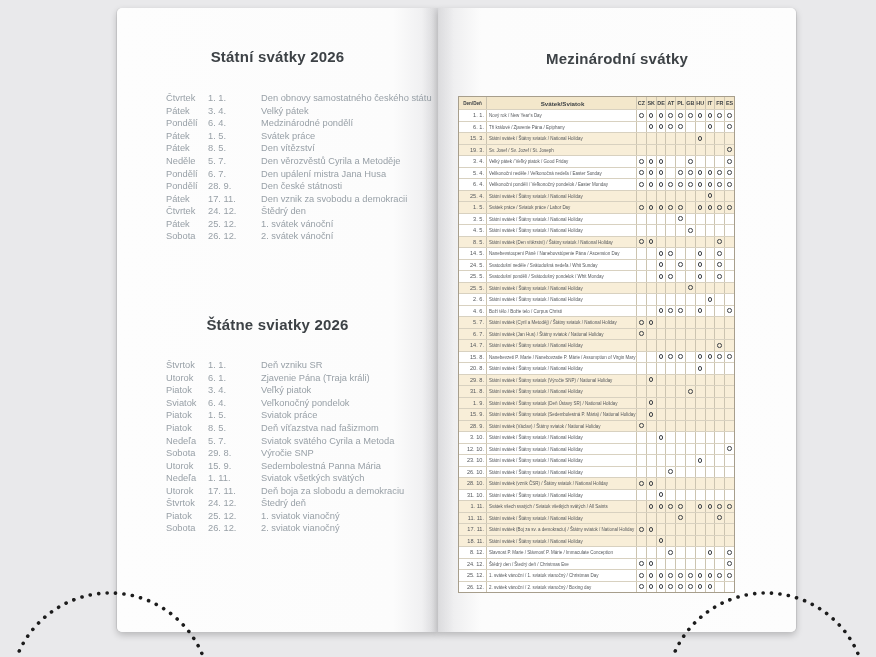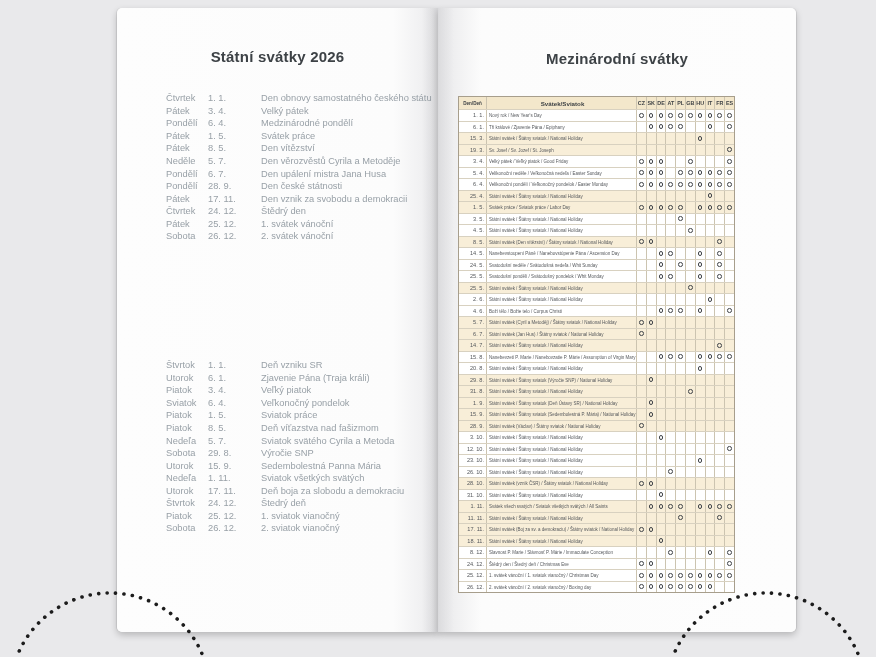--- a/index.html
+++ b/index.html
@@ -131,20 +131,21 @@
           <span class="hl-day">Pátek</span>
           <span class="hl-date">25. 12.</span>
           <span class="hl-name">1. svátek vánoční</span>
         </div>
         <div class="hl-row">
           <span class="hl-day">Sobota</span>
           <span class="hl-date">26. 12.</span>
           <span class="hl-name">2. svátek vánoční</span>
         </div>
       </div>
+    <div class="page-title title-sk">Štátne sviatky 2026</div>
     <div class="hol-list list-sk" id="slovak-list">
         <div class="hl-row">
           <span class="hl-day">Štvrtok</span>
           <span class="hl-date">1. 1.</span>
           <span class="hl-name">Deň vzniku SR</span>
         </div>
         <div class="hl-row">
           <span class="hl-day">Utorok</span>
           <span class="hl-date">6. 1.</span>
           <span class="hl-name">Zjavenie Pána (Traja králi)</span>

